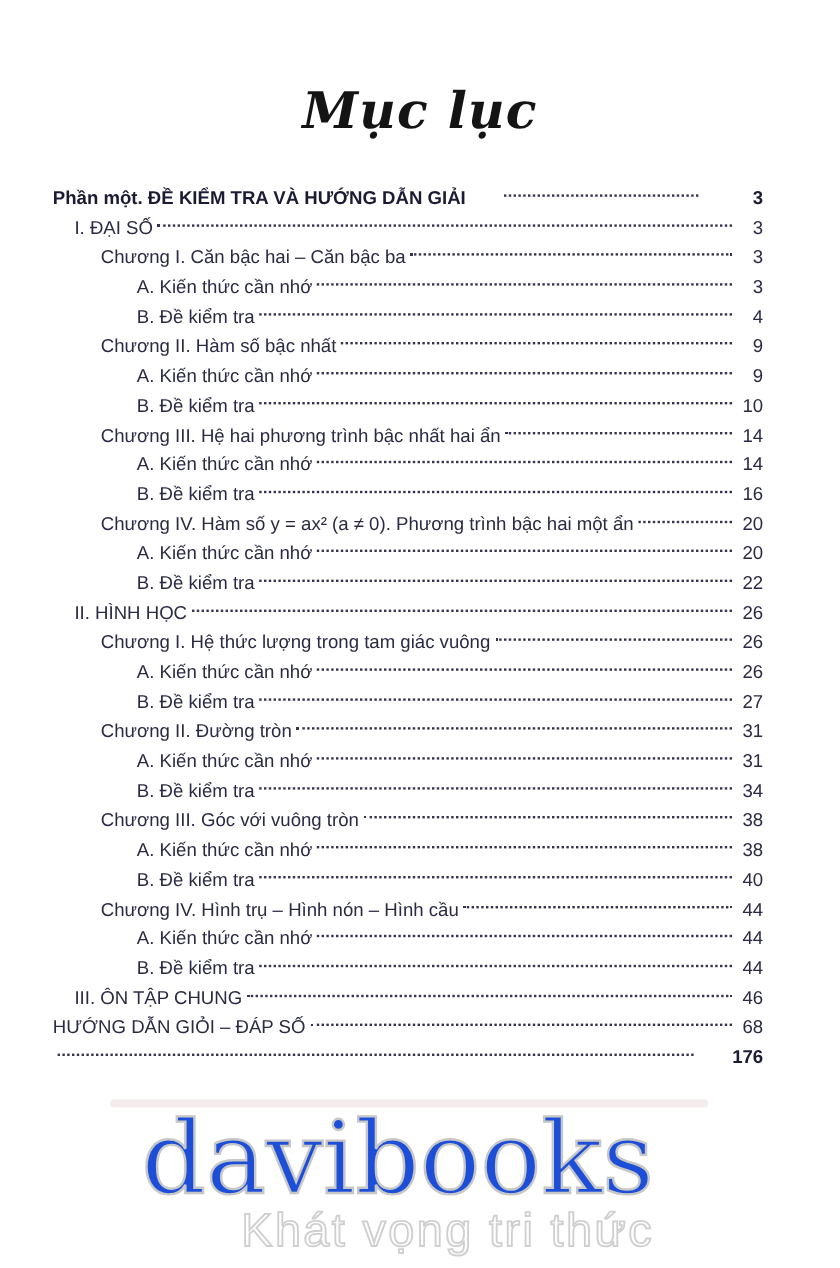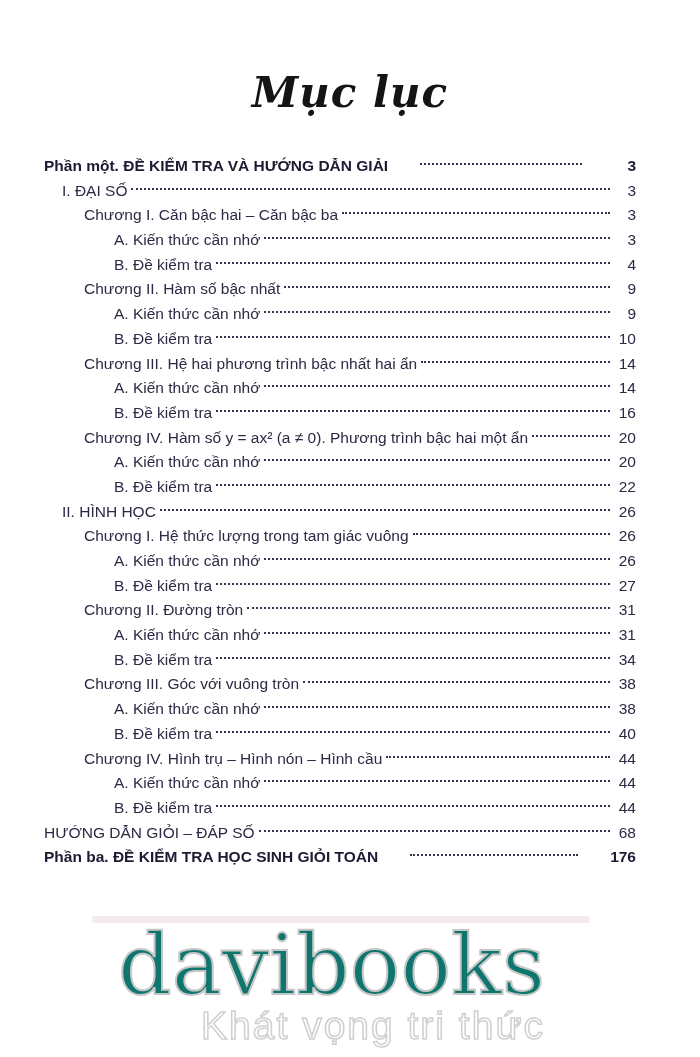--- a/index.html
+++ b/index.html
@@ -56,21 +56,21 @@
   .watermark{
     position:absolute;
     right:155px;bottom:10px;
     text-align:right;
     pointer-events:none;
   }
   .wm-brand{
     font-family:"DejaVu Serif", serif;
     font-size:84px;
     line-height:80px;
-    color:#0f766e;
+    color:#1d4ed8;
     -webkit-text-stroke:2px #c7c7c7;
   }
   .wm-slogan{
     font-family:"Liberation Sans", sans-serif;
     font-size:39px;
     line-height:42px;
     color:#ffffff;
     -webkit-text-stroke:1.5px #cfcfcf;
     letter-spacing:2px;
   }
@@ -211,27 +211,31 @@
       <div class="toc-row lvl3">
     <span class="toc-label">A. Kiến thức cần nhớ</span>
     <span class="toc-dots"></span>
     <span class="toc-page">44</span>
   </div>
       <div class="toc-row lvl3">
     <span class="toc-label">B. Đề kiểm tra</span>
     <span class="toc-dots"></span>
     <span class="toc-page">44</span>
   </div>
+      <div class="toc-row lvl1">
+    <span class="toc-label">III. ÔN TẬP CHUNG</span>
+    <span class="toc-dots"></span>
+    <span class="toc-page">46</span>
+  </div>
       <div class="toc-row lvl0">
     <span class="toc-label">HƯỚNG DẪN GIỎI – ĐÁP SỐ</span>
     <span class="toc-dots"></span>
     <span class="toc-page">68</span>
   </div>
       <div class="toc-row lvl0 bold">
-    <span class="toc-label">Phần ba. ĐỀ KIỂM TRA HỌC SINH GIỎI TOÁN</span>
     <span class="toc-dots"></span>
     <span class="toc-page">176</span>
   </div>
     </div>
 
   <div class="scan-smudge"></div>
 
   <div class="watermark">
     <div class="wm-brand">davibooks</div>
     <div class="wm-slogan">Khát vọng tri thức</div>

